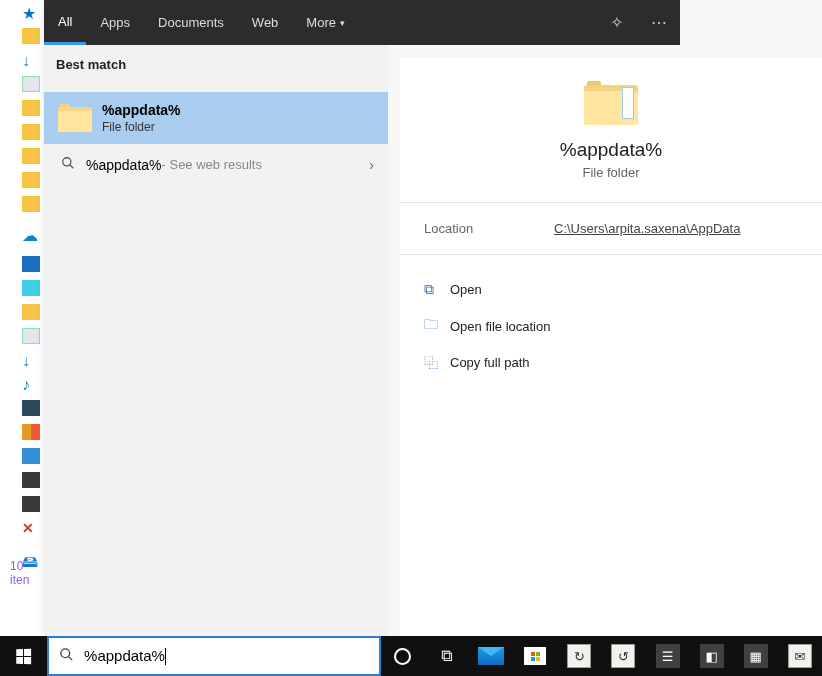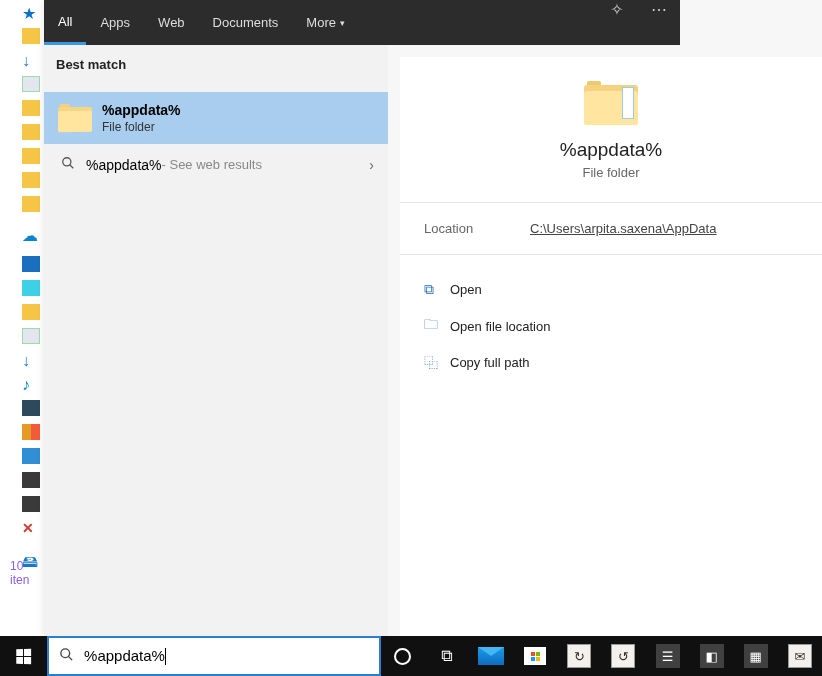--- a/index.html
+++ b/index.html
@@ -23,21 +23,21 @@
 .di-x { color:#d13b2e; font-weight:bold; font-size:14px; }
 .di-hd { color:#1577c9; font-size:16px; }
 .status-text { position:absolute; bottom:49px; left:10px; font-size:12px; color:#8b5cf6; }
 
 
 .search-flyout { position:absolute; left:44px; top:0; width:778px; height:636px; background:#f7f7f7; display:flex; box-shadow: -2px 0 6px rgba(0,0,0,.07); }
 .left-pane { width:344px; display:flex; flex-direction:column; background:#f2f2f2; }
 .right-pane { flex:1; background:#fff; margin:12px 0 0 12px; }
 
 
-.tab-bar { height:45px; background:#2c2c2c; display:flex; color:#fff; width:636px; position:absolute; top:0; left:0; }
+.tab-bar { height:45px; background:#2c2c2c; display:flex; align-items:center; color:#fff; width:636px; position:absolute; top:0; left:0; }
 .tab-bar .tab { padding:0 14px; height:45px; display:flex; align-items:center; font-size:13px; color:#ddd; cursor:pointer; }
 .tab-bar .tab.active { color:#fff; border-bottom:3px solid #3a97e8; }
 .tab-bar .more .chev { margin-left:4px; font-size:9px; }
 .tab-bar .spacer { flex:1; }
 .tab-bar .feedback, .tab-bar .menu-dots { width:42px; text-align:center; color:#ccc; font-size:16px; cursor:pointer; }
 
 
 .left-pane-inner { margin-top:45px; display:flex; flex-direction:column; height:calc(100% - 45px); }
 .right-pane { margin-top:57px; }
 
@@ -62,21 +62,21 @@
 
 .detail-hero { display:flex; flex-direction:column; align-items:center; padding:24px 0 22px; }
 .detail-hero .big-folder { width:54px; height:44px; position:relative; }
 .big-folder .tab { position:absolute; top:0; left:3px; width:14px; height:5px; background:#efc869; border-radius:2px 2px 0 0; }
 .big-folder .body { position:absolute; top:4px; left:0; width:54px; height:40px; background:#f5d27f; border-radius:3px; }
 .big-folder .front { position:absolute; top:10px; left:0; width:54px; height:34px; background:#ffe5a0; border-radius:3px; }
 .big-folder .doc { position:absolute; right:4px; top:6px; width:12px; height:32px; background:#fff; border:1px solid #9acbe8; }
 .detail-hero .dt { font-size:19px; color:#222; margin-top:14px; }
 .detail-hero .ds { font-size:13px; color:#666; margin-top:4px; }
 .sep { height:1px; background:#e4e4e4; margin:0; }
-.loc-row { display:flex; padding:18px 24px; font-size:13px; border-bottom:1px solid #e4e4e4; }
+.loc-row { display:flex; padding:18px 24px; font-size:13px; border-bottom:1px solid #e4e4e4;gap:24px; }
 .loc-row .lbl { color:#666; width:106px; }
 .loc-row .val { color:#444; text-decoration:underline; cursor:pointer; }
 .actions { padding:18px 24px; }
 .act-row { display:flex; align-items:center; font-size:13px; color:#222; padding:8px 0; cursor:pointer; }
 .act-row .ai { width:26px; color:#2d73c2; font-size:14px; }
 
 
 .taskbar { position:absolute; left:0; bottom:0; width:822px; height:40px; background:#101010; display:flex; align-items:center; }
 .start-btn { width:48px; height:40px; display:flex; align-items:center; justify-content:center; cursor:pointer; color:#fff; }
 .win-logo { display:grid; grid-template-columns:7px 7px; grid-template-rows:7px 7px; gap:1px; transform:perspective(40px) rotateY(-8deg); }
@@ -123,22 +123,22 @@
   <div class="di di-eq" style="margin-top:6px"></div>
   <div class="di di-x">✕</div>
   <div class="di di-hd" style="margin-top:14px">🖴</div>
   <div class="status-text">10 iten</div>
 </div>
 
 <div class="search-flyout">
   <div class="tab-bar">
     <div class="tab active">All</div>
     <div class="tab">Apps</div>
+    <div class="tab">Documents</div>
     <div class="tab">Web</div>
-    <div class="tab">Documents</div>
     <div class="tab more">
         <span>More</span>
         <span class="chev">▾</span>
       </div>
     <div class="spacer"></div>
     <div class="feedback">✧</div>
     <div class="menu-dots">⋯</div>
   </div>
 
   <div class="left-pane">

